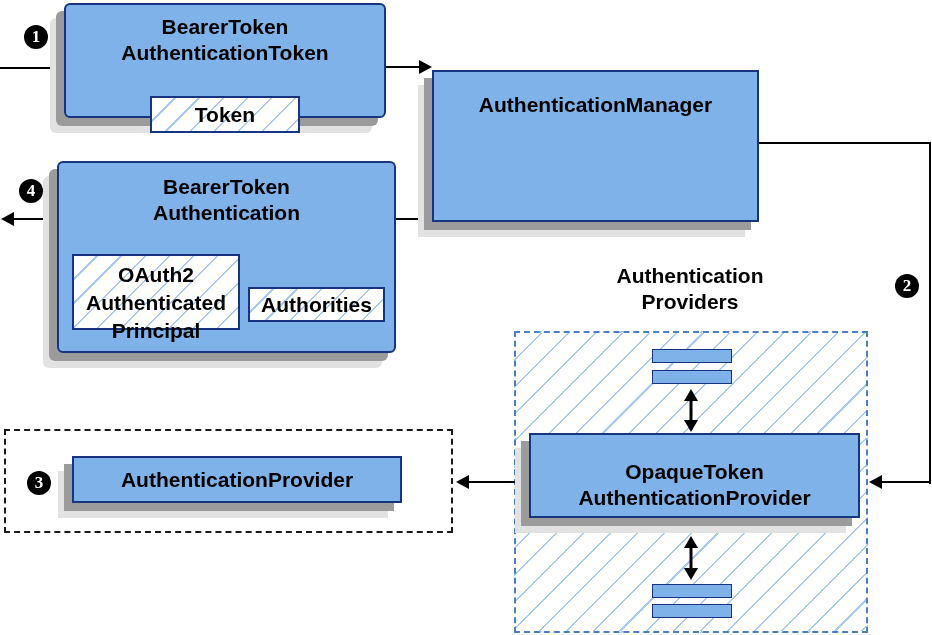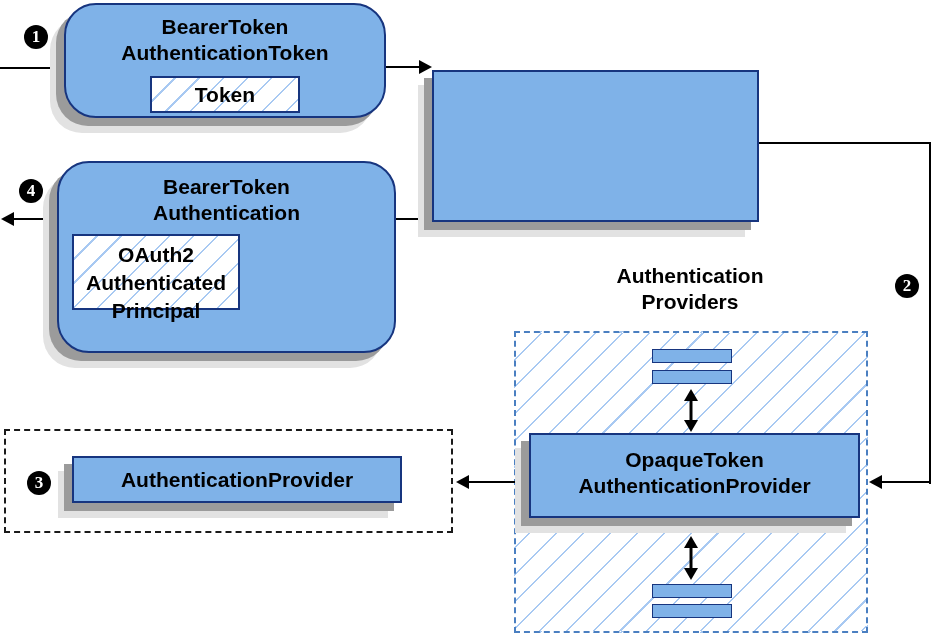--- a/index.html
+++ b/index.html
@@ -19,32 +19,33 @@
   .node {
     position: absolute;
     background: var(--node-fill, #7fb2e8);
     border: 2px solid var(--node-border, #17357f);
     box-shadow: -8px 8px 0 0 var(--shadow-dark, #9b9b9b),
                 -14px 15px 0 0 var(--shadow-light, #e2e2e2);
     font-weight: bold;
     font-size: 21px;
     color: #000;
   }
-  .rounded { border-radius: 32px; }
+  .rounded { border-radius: 6px; }
   .ntitle { text-align: center; line-height: 26px; font-weight: bold; }
   .multiline { white-space: pre-line; }
 
   
   .inner {
     position: absolute;
     background-color: #ffffff;
     border: 2px solid var(--node-border, #17357f);
     text-align: center;
     font-weight: bold;
     font-size: 21px;
+    margin-top: 20px;
   }
   .hatch {
     background-image: repeating-linear-gradient(135deg,
       rgba(0,0,0,0) 0px, rgba(0,0,0,0) 15.5px,
       var(--hatch-line, #a8c9f2) 15.5px, var(--hatch-line, #a8c9f2) 17px);
   }
 
   
   .dashed-blue {
     position: absolute;
@@ -127,44 +128,46 @@
   <div class="hline" style="left:12px; top:218px; width:45px"></div>
   <div class="arr-l" style="left:1px; top:212px"></div>
 
   <div class="node rounded" style="left:64px; top:3px; width:322px; height:115px">
     <div class="ntitle multiline" style="padding-top:9px">BearerToken
 AuthenticationToken</div>
     <div class="inner hatch" style="left:84px; top:71px; width:150px; height:37px; line-height:33px">Token</div>
   </div>
 
   <div class="node" style="left:432px; top:70px; width:327px; height:152px">
+    <div class="ntitle" style="padding-top:20px">AuthenticationManager</div>
   </div>
 
   <div class="node rounded" style="left:57px; top:161px; width:339px; height:192px">
     <div class="ntitle multiline" style="padding-top:11px">BearerToken
 Authentication</div>
     <div class="inner hatch multiline" style="left:13px; top:71px; width:168px; height:76px; padding-top:5px; line-height:28px">OAuth2
 Authenticated
 Principal</div>
+    <div class="inner hatch" style="left:189px; top:104px; width:137px; height:35px; line-height:31px">Authorities</div>
   </div>
 
   <div class="plabel multiline" style="left:570px; top:263px; width:240px">Authentication
 Providers</div>
 
   <div class="bar" style="left:652px; top:349px"></div>
   <div class="bar" style="left:652px; top:370px"></div>
 
   <svg class="darrow" style="left:680px; top:388px" width="22" height="45" viewBox="0 0 22 45">
     <line x1="11" y1="10" x2="11" y2="35" stroke="#000" stroke-width="3"></line>
     <polygon points="11,1 4,13 18,13" fill="#000"></polygon>
     <polygon points="11,44 4,32 18,32" fill="#000"></polygon>
   </svg>
 
   <div class="node" style="left:529px; top:433px; width:331px; height:85px">
-    <div class="ntitle multiline" style="padding-top:12px">OpaqueToken
+    <div class="ntitle multiline" style="padding-top:24px">OpaqueToken
 AuthenticationProvider</div>
   </div>
 
   <svg class="darrow" style="left:680px; top:535px" width="22" height="46" viewBox="0 0 22 46">
     <line x1="11" y1="10" x2="11" y2="36" stroke="#000" stroke-width="3"></line>
     <polygon points="11,1 4,13 18,13" fill="#000"></polygon>
     <polygon points="11,45 4,33 18,33" fill="#000"></polygon>
   </svg>
 
   <div class="bar" style="left:652px; top:584px"></div>

